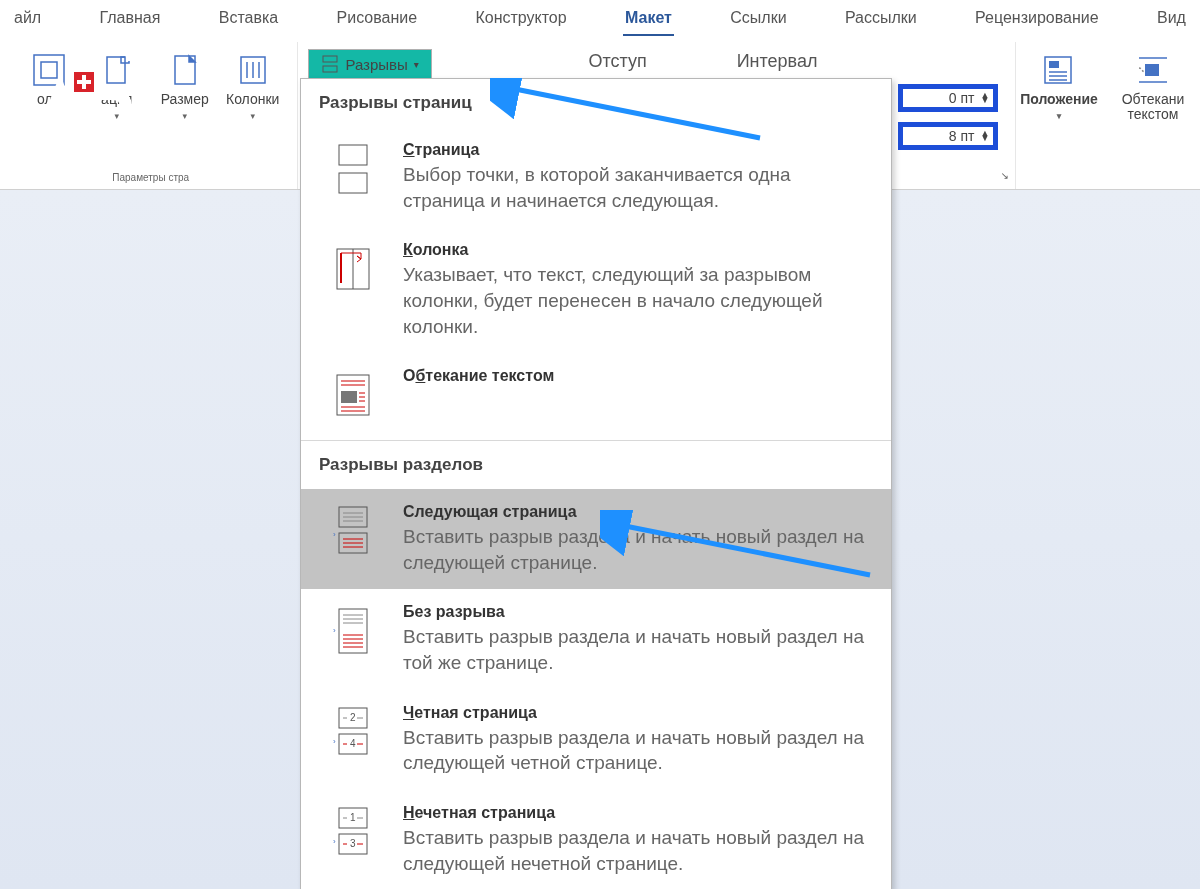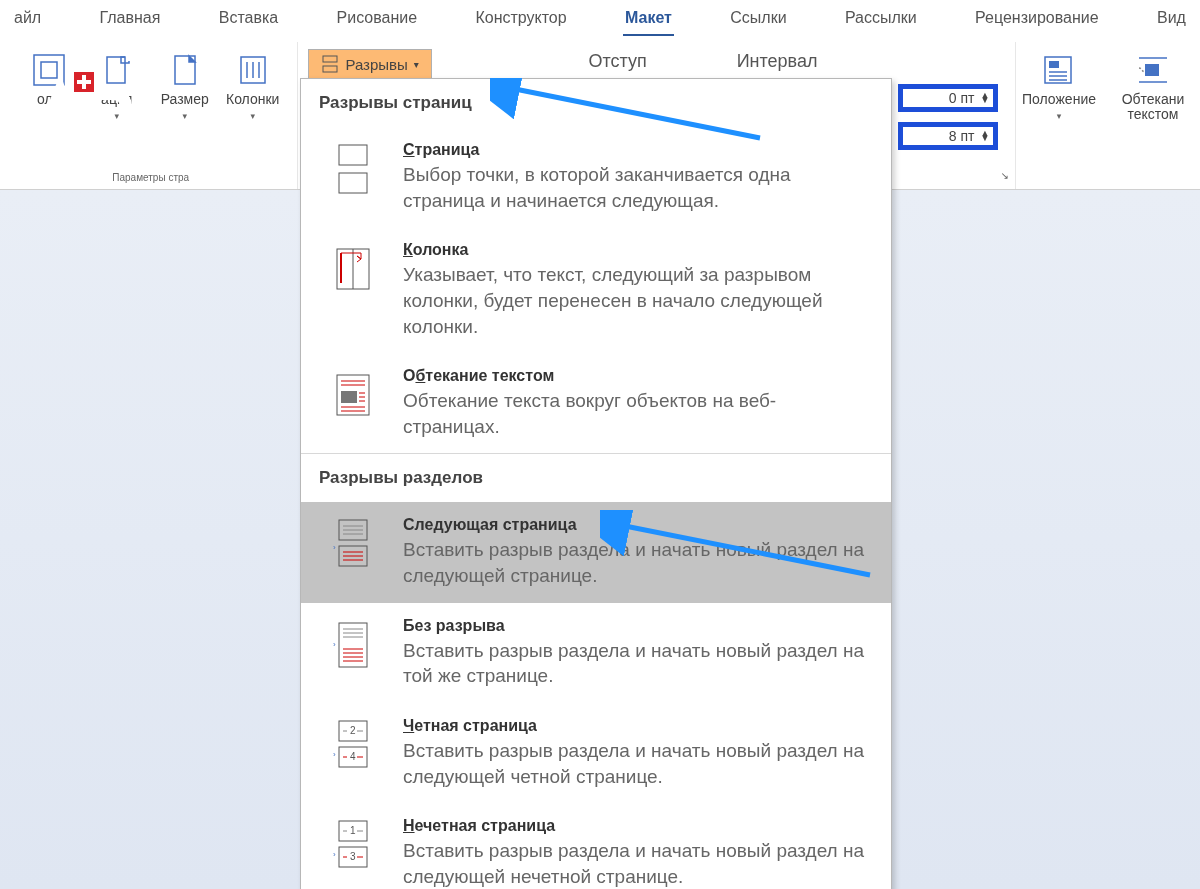--- a/index.html
+++ b/index.html
@@ -87,21 +87,21 @@
     .dialog-launcher {
       position: absolute;
       right: 4px;
       bottom: 6px;
       font-size: 10px;
       color: #666;
       padding: 2px;
     }
     
     .breaks-button {
-      background: #fdba74;
+      background: #14b8a6;
       border: 1px solid #b0b0b0;
       padding: 5px 12px;
       font-size: 15px;
       display: inline-flex;
       align-items: center;
       gap: 6px;
       margin-top: 3px;
     }
     
     .label-row {
@@ -295,21 +295,21 @@
       <div class="spinbox">
         <span>8 пт</span>
         <span class="arrows">▲<br>▼</span>
       </div>
     </div>
     <div class="dialog-launcher">↘</div>
   </div>
 
   <div class="ribbon-group" style="width:180px;border-right:none;">
     <div class="ribbon-group-row">
-      <div class="btn-big" style="width:80px;">
+      <div class="btn-big" style="width:80px;font-weight:bold;">
         <svg width="36" height="36" class="ic-page">
             <rect x="4" y="5" width="26" height="26"></rect>
             <rect x="8" y="9" width="10" height="7" fill="#4472c4" stroke="none"></rect>
             <line x1="8" y1="20" x2="26" y2="20"></line>
             <line x1="8" y1="24" x2="26" y2="24"></line>
             <line x1="8" y1="28" x2="26" y2="28"></line>
           </svg>
         <span class="caption">Положение</span>
         <span class="caret">▾</span>
       </div>
@@ -369,21 +369,20 @@
           <line x1="16" y1="18" x2="40" y2="18" stroke="#c00"></line>
           <line x1="34" y1="26" x2="40" y2="26" stroke="#c00"></line>
           <line x1="34" y1="30" x2="40" y2="30" stroke="#c00"></line>
           <line x1="34" y1="34" x2="40" y2="34" stroke="#c00"></line>
           <line x1="16" y1="40" x2="40" y2="40" stroke="#c00"></line>
           <line x1="16" y1="44" x2="40" y2="44" stroke="#c00"></line>
         </svg>
     </div>
     <div class="dd-text">
       <div class="dd-item-title"><span>О</span><span class="ul">б</span><span>текание текстом</span></div>
-      <div class="dd-item-desc">Обтекание текста вокруг объектов на веб-страницах.</div>
     </div>
   </div>
 
   <div class="dd-sep"></div>
   <div class="dd-section-title">Разрывы разделов</div>
 
   <div class="dd-item highlight">
     <div class="dd-icon">
       <svg width="56" height="56" viewBox="0 0 56 56">
           <rect x="14" y="4" width="28" height="20" fill="none" stroke="#555"></rect>

